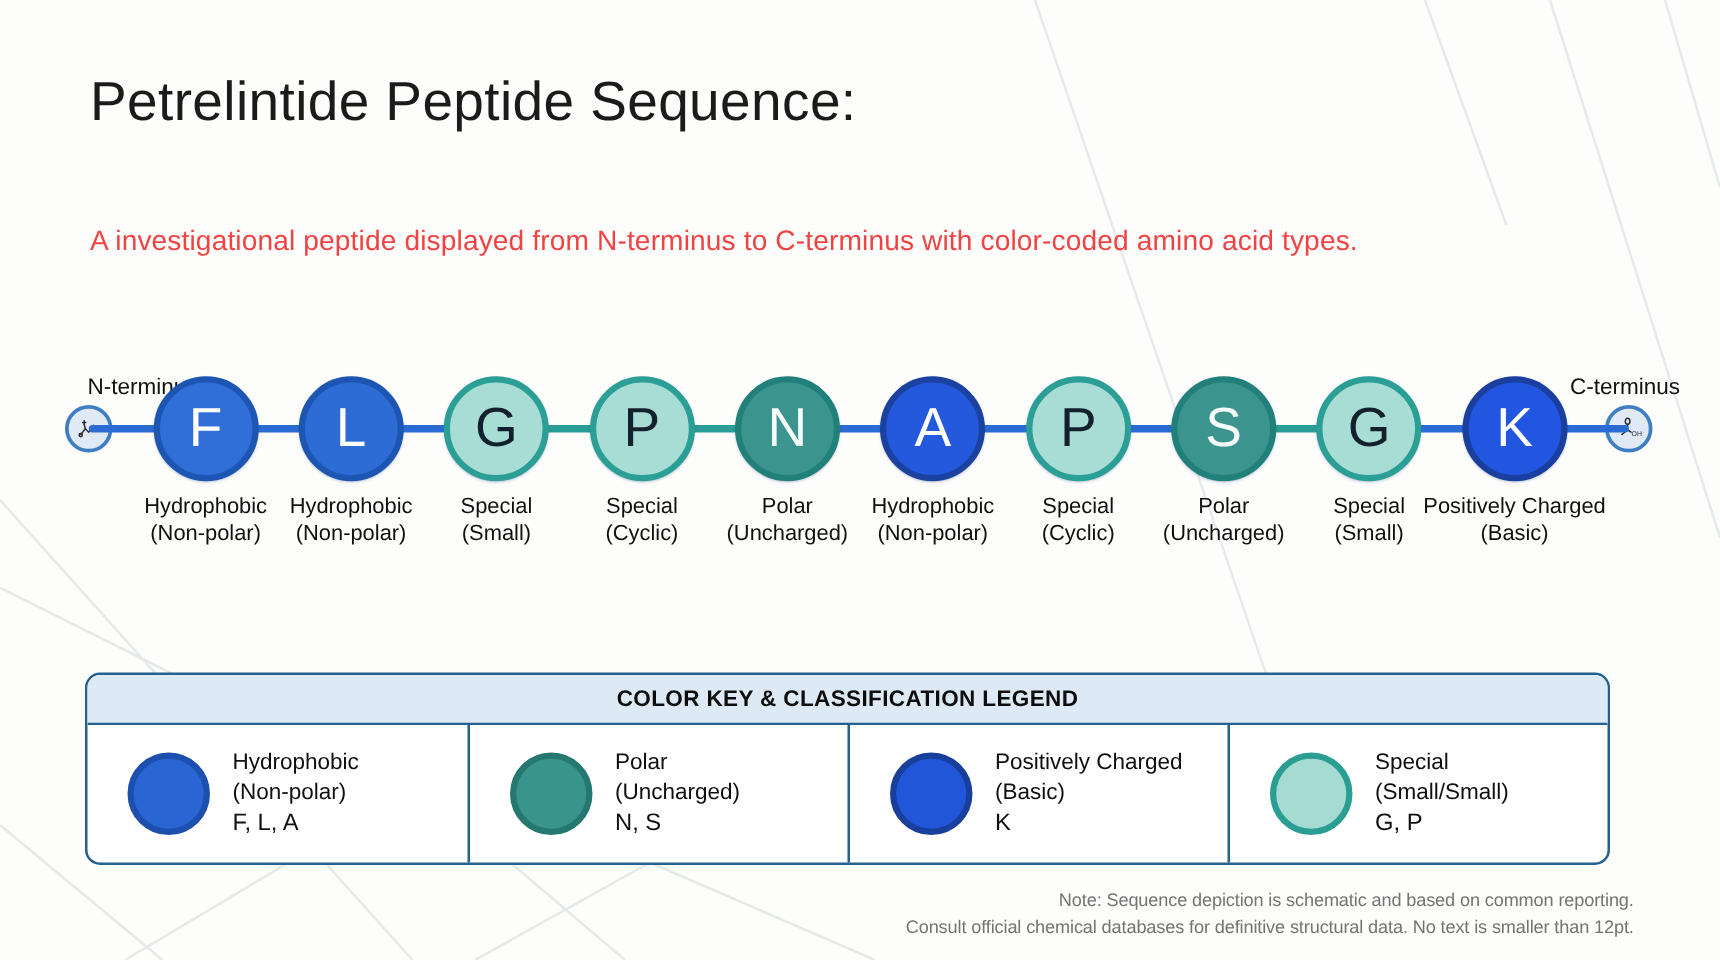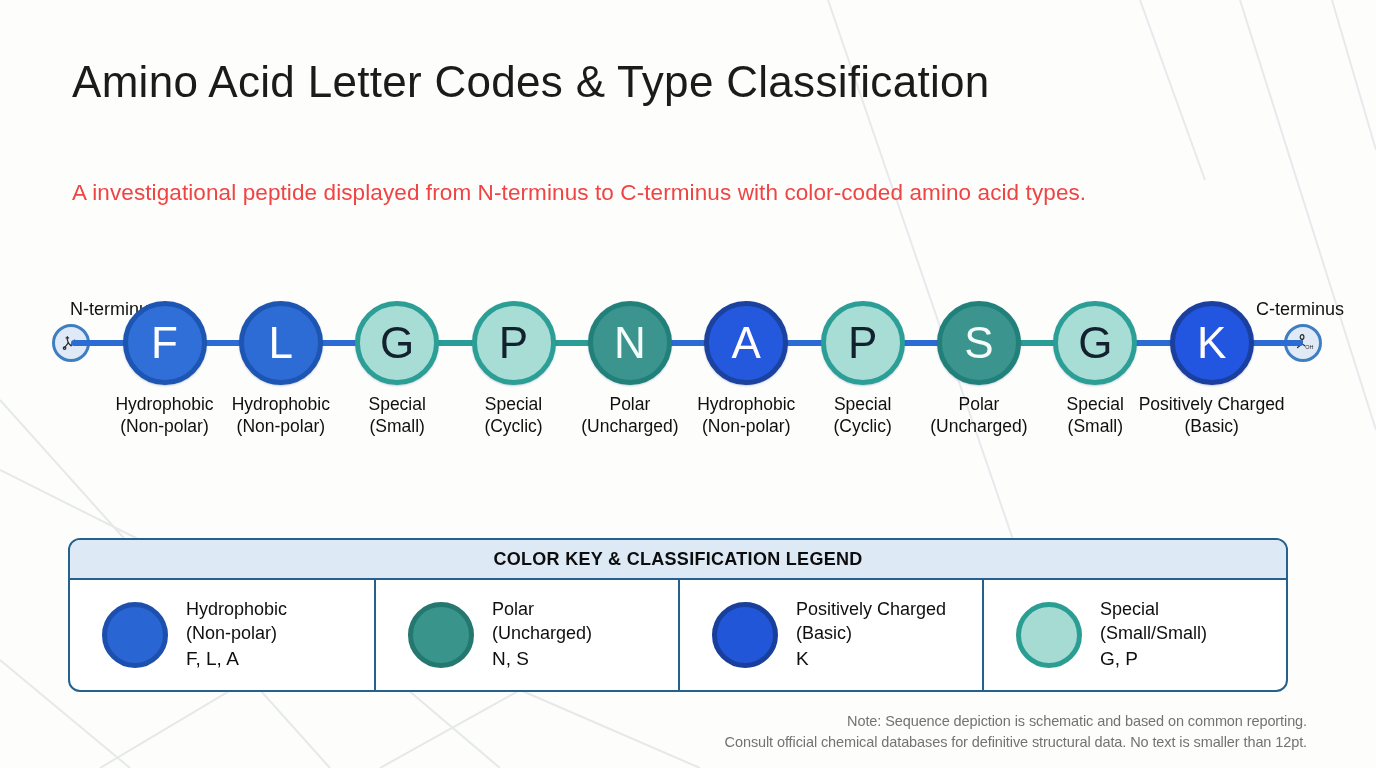--- a/index.html
+++ b/index.html
@@ -64,21 +64,21 @@
       <line x1="100" y1="768" x2="335" y2="628"></line>
       <line x1="335" y1="628" x2="500" y2="768"></line>
       <line x1="380" y1="768" x2="520" y2="690"></line>
       <line x1="520" y1="690" x2="700" y2="768"></line>
     </g>
   </svg>
 
   <div class="content">
 
     <div class="title">
-      <div>Amino Acid Letter Codes &amp; Type Classification</div>
+      <div>Petrelintide Peptide Sequence:</div>
     </div>
     <div class="subtitle">A investigational peptide displayed from N-terminus to C-terminus with color-coded amino acid types.</div>
 
     <div id="sequence">
       <div class="terminus-label left">N-terminus</div>
       <div class="terminus-label right">C-terminus</div>
 
       <div class="terminus-circle left" style="background: rgb(223, 234, 246); border-color: rgb(63, 126, 194);">
         <svg width="22" height="22" viewBox="0 0 24 24">
           <g stroke="#2b2b2b" stroke-width="1.3" fill="none" stroke-linecap="round">

